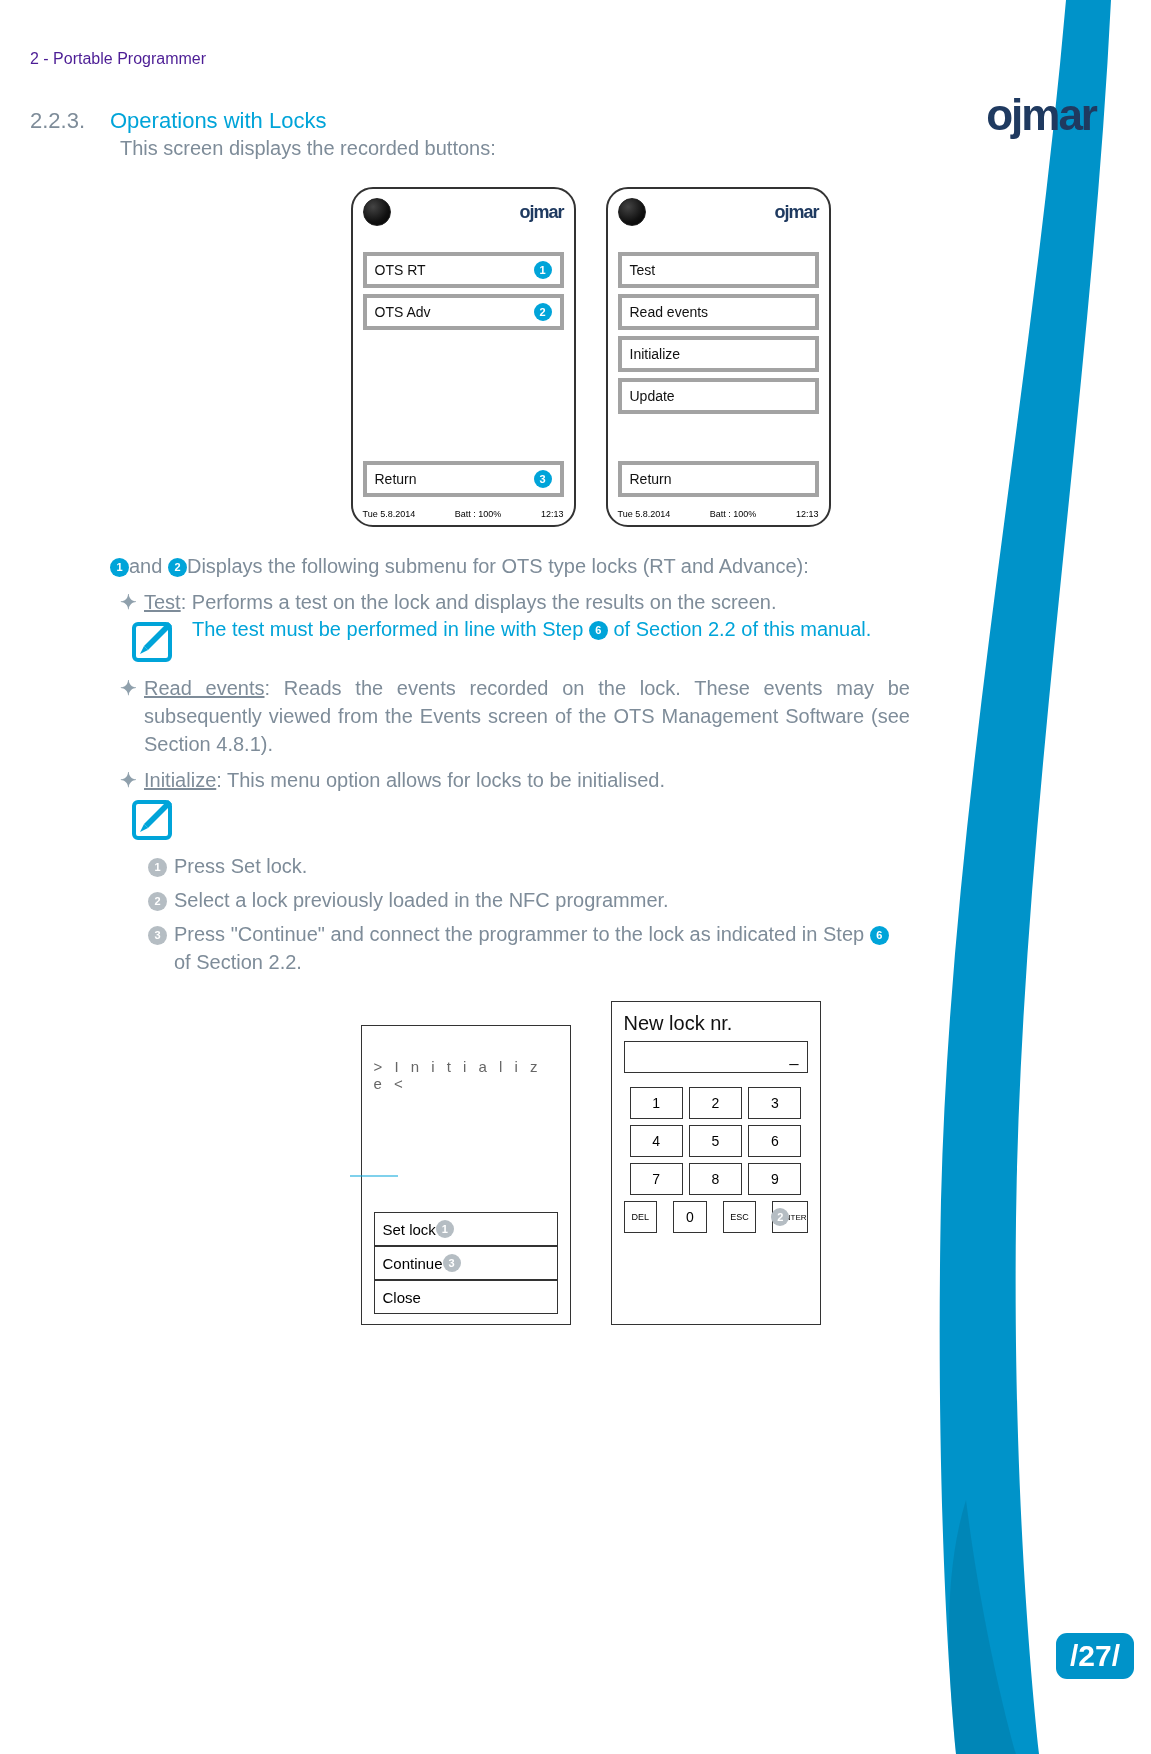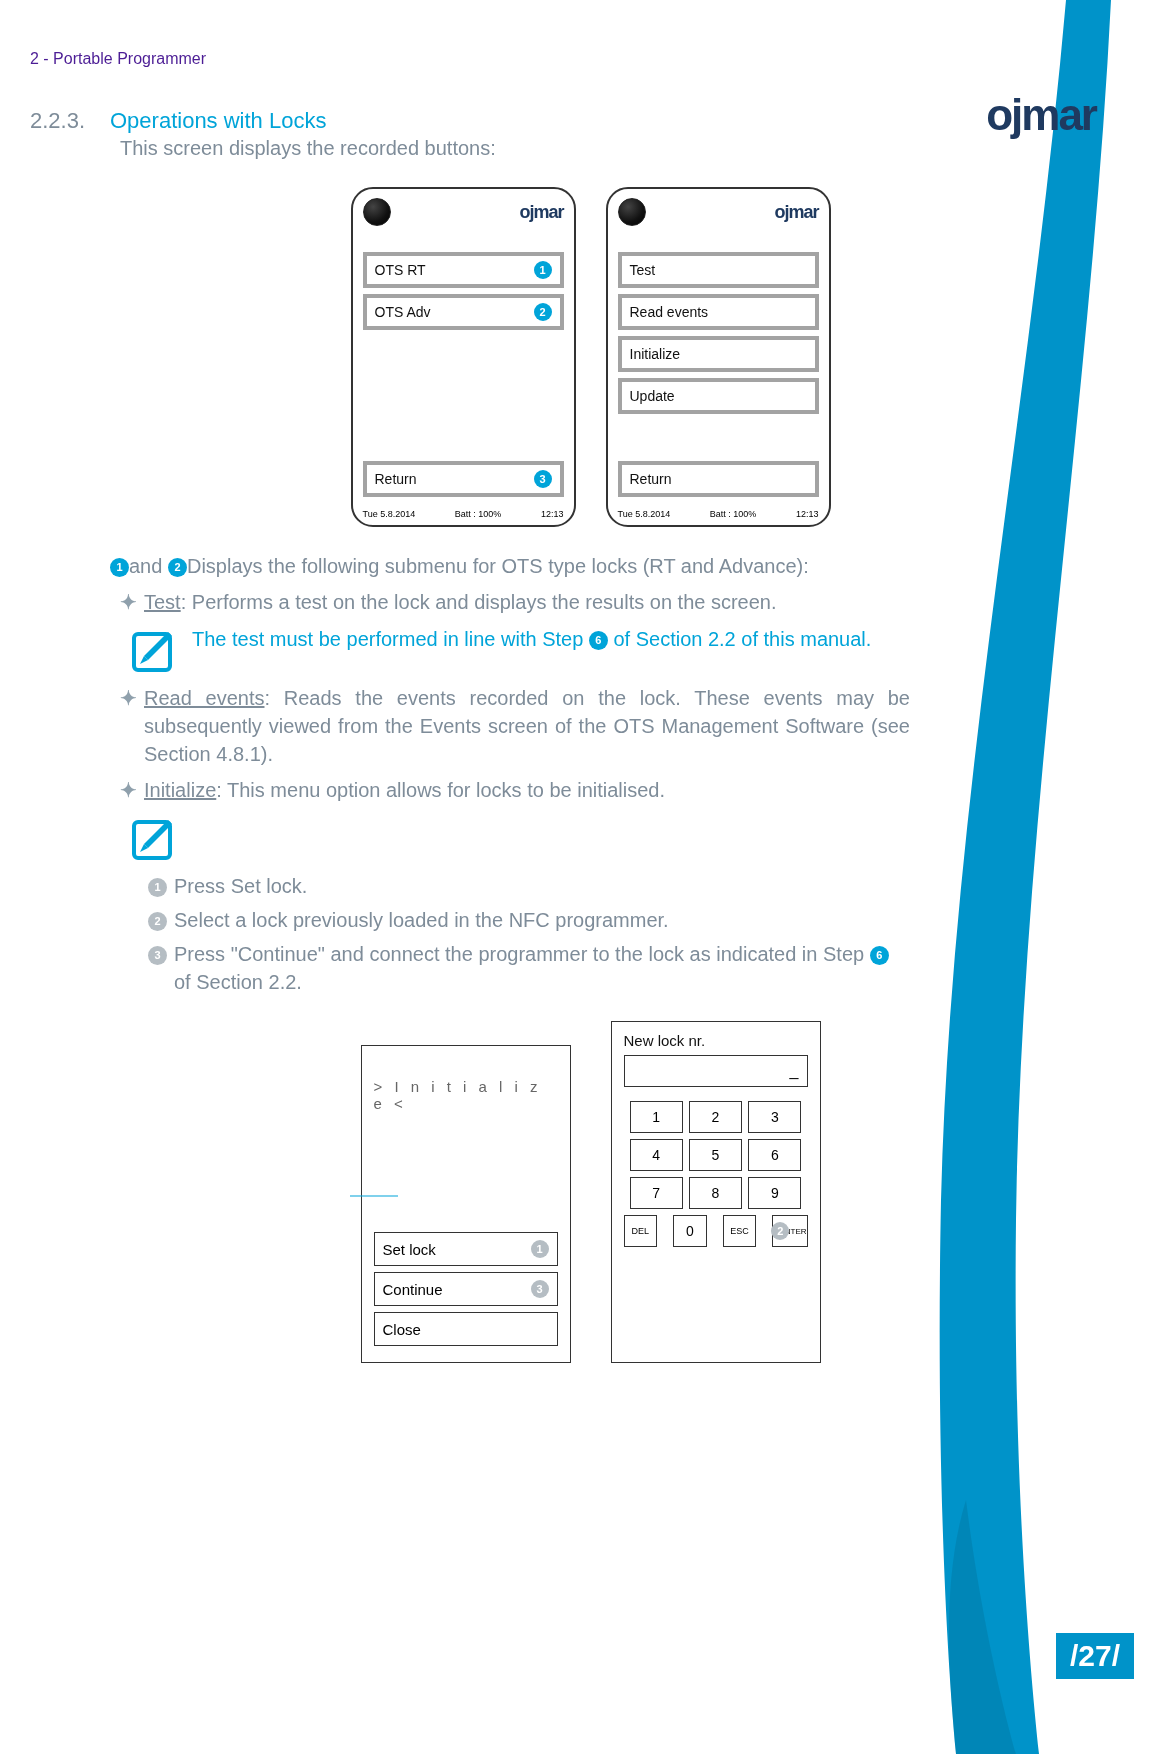--- a/index.html
+++ b/index.html
@@ -150,21 +150,20 @@
     color: #8fa0ac;
     font-weight: bold;
     width: 24px;
     flex-shrink: 0;
   }
   .u { text-decoration: underline; }
   .note-box {
     display: flex;
     margin-left: 100px;
     max-width: 770px;
-    margin-top: 10px;
     margin-bottom: 10px;
     align-items: flex-start;
     gap: 14px;
   }
   .note-icon {
     width: 48px;
     height: 48px;
     flex-shrink: 0;
     position: relative;
     border-radius: 6px;
@@ -206,33 +205,32 @@
     font-size: 15px;
     letter-spacing: 4px;
     color: #666;
     margin-bottom: 120px;
   }
   .init-btn {
     border: 1px solid #333;
     height: 32px;
     display: flex;
     align-items: center;
-    justify-content: space-between;
+    justify-content: flex-start;
     padding: 0 8px;
     font-size: 15px;
-    margin-bottom: 6px;
   }
   .keypad-box {
     width: 210px;
     border: 1.5px solid #333;
     padding: 10px 12px 12px 12px;
     box-sizing: border-box;
   }
   .keypad-title {
-    font-size: 15px;
+    font-size: 20px;
     color: #111;
     margin-bottom: 6px;
   }
   .keypad-display {
     border: 1px solid #333;
     height: 30px;
     margin-bottom: 14px;
     display:flex;
     align-items:center;
     justify-content:flex-end;
@@ -280,20 +278,21 @@
   }
   .page-num-box {
     position: absolute;
     right: 17px;
     bottom: 75px;
     background: #0093c9;
     color: #fff;
     font-size: 30px;
     font-weight: bold;
     padding: 6px 14px;
+    border-radius: 11px;
   }
   .vertical-url {
     position: absolute;
     right: 45px;
     bottom: 250px;
     transform: rotate(-90deg);
     transform-origin: right bottom;
     color: #fff;
     font-size: 14px;
     font-weight: bold;

